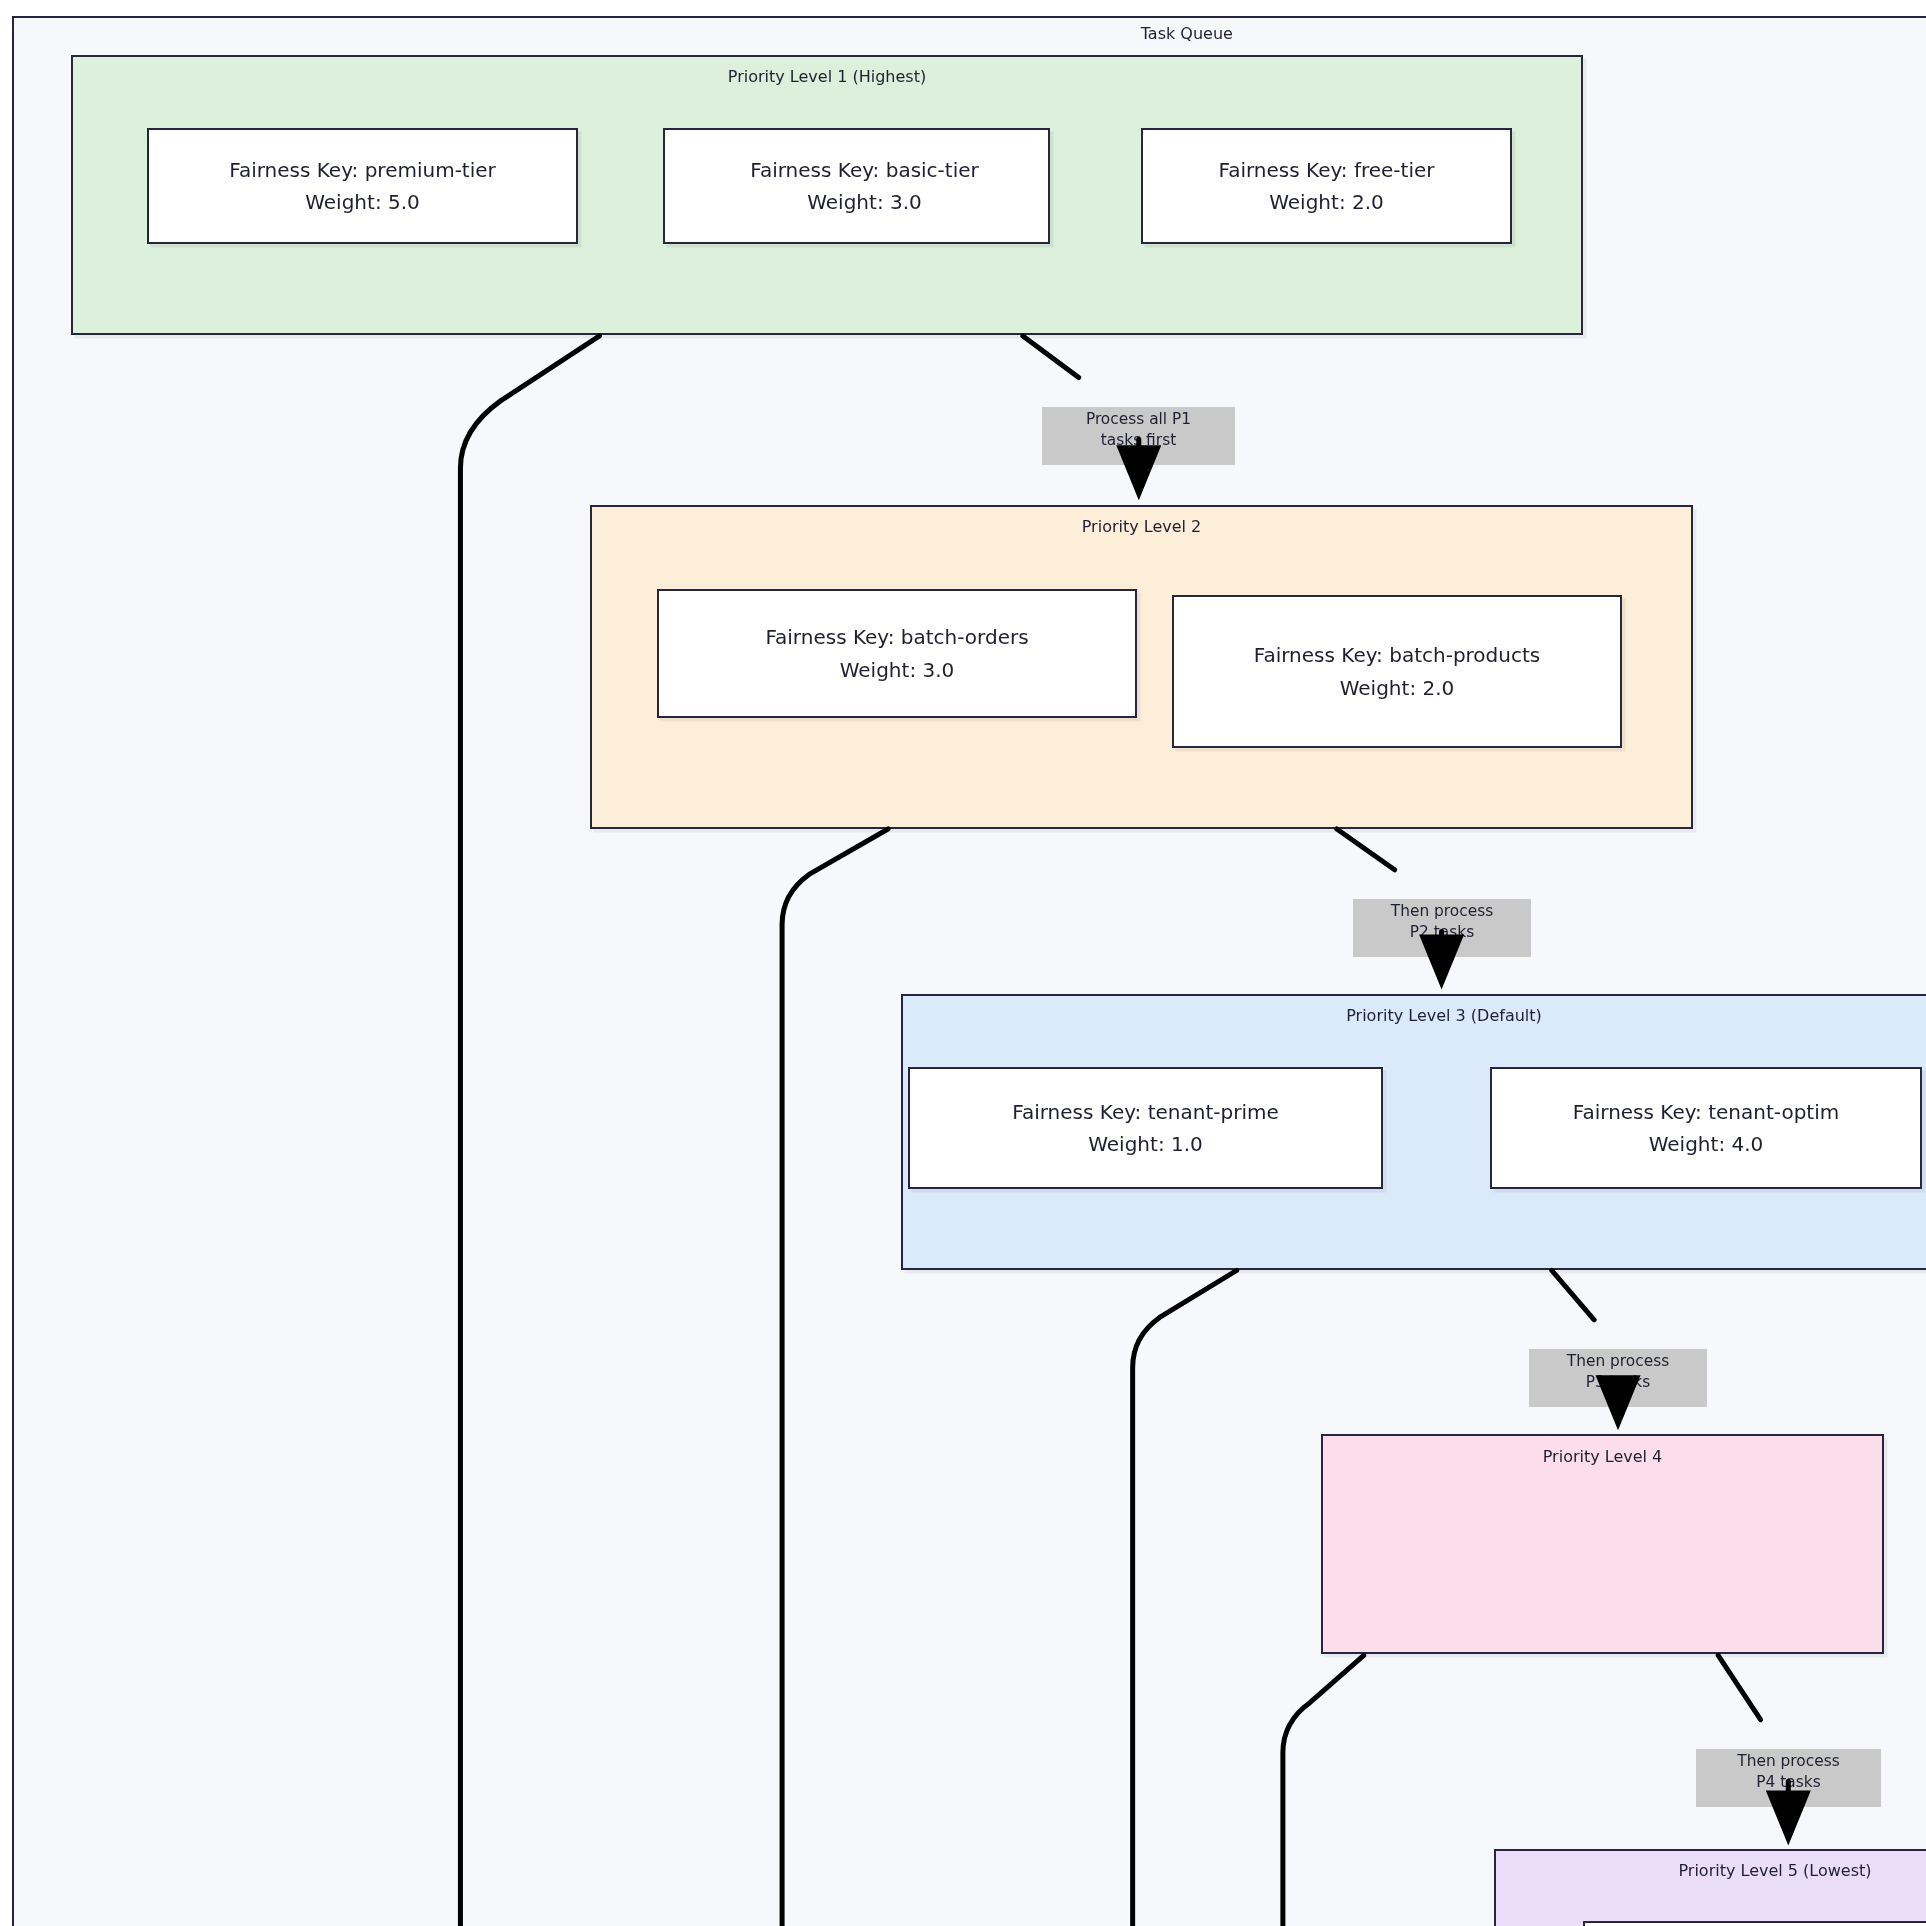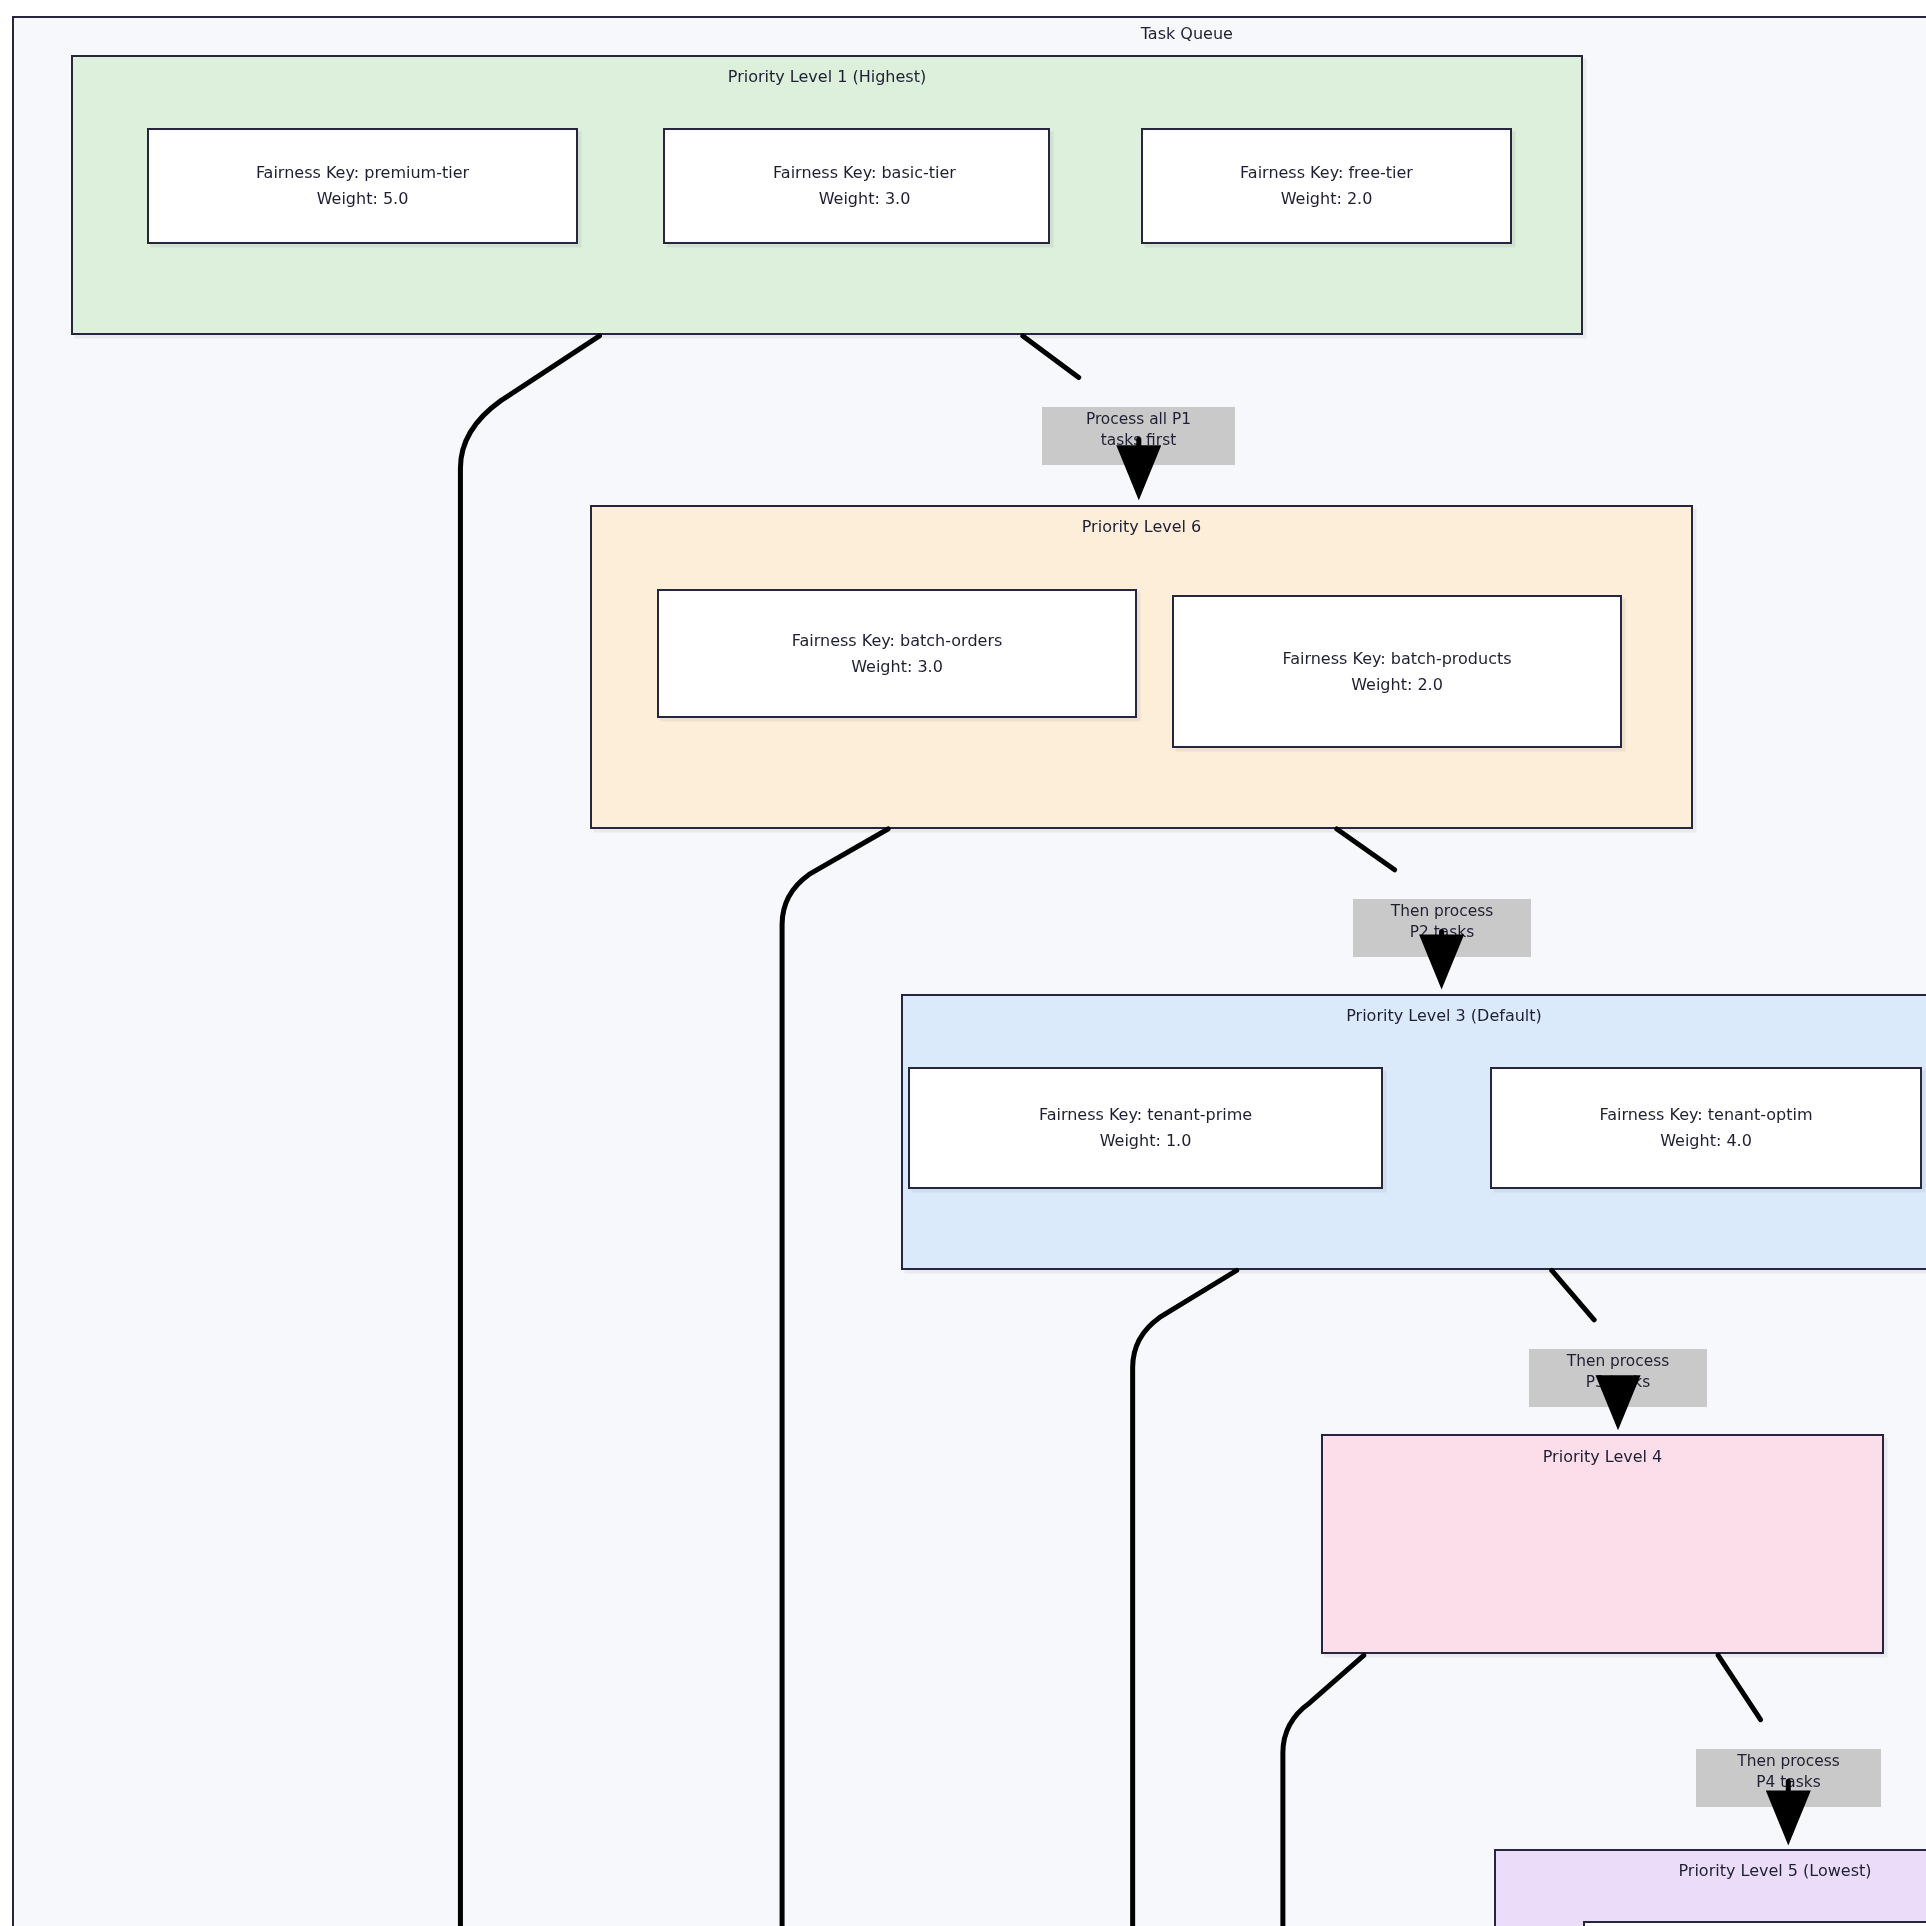--- a/index.html
+++ b/index.html
@@ -17,21 +17,21 @@
   .p1{left:71px;top:55px;width:1512px;height:280px;background:#dcf0dc;}
   .p2{left:590px;top:505px;width:1103px;height:324px;background:#fdeeda;}
   .p3{left:901px;top:994px;width:1086px;height:276px;background:#dbeafb;}
   .p4{left:1321px;top:1434px;width:563px;height:220px;background:#fcdeeb;}
   .p5{left:1494px;top:1849px;width:562px;height:166px;background:#ebdcfa;}
 
   
   .node{position:absolute;box-sizing:border-box;background:#ffffff;
         border:2.7px solid #262640;display:flex;flex-direction:column;
         align-items:center;justify-content:center;text-align:center;
-        font-size:16px;color:#1f1f33;line-height:1.62;
+        font-size:20px;color:#1f1f33;line-height:1.62;
         box-shadow:3.5px 3.5px 0 0 rgba(0,0,0,0.055);}
   .node .ln{display:block;white-space:nowrap;}
   .node.wrap .ln{white-space:normal;}
 
   
   .n-premium{left:147px;top:128px;width:431px;height:116px;}
   .n-basic  {left:663px;top:128px;width:387px;height:116px;padding-left:16px;}
   .n-free   {left:1141px;top:128px;width:371px;height:116px;}
   
   .n-border {left:657px;top:589px;width:480px;height:129px;}
@@ -70,21 +70,21 @@
   <div class="node n-basic">
     <span class="ln">Fairness Key: basic-tier</span>
     <span class="ln">Weight: 3.0</span>
   </div>
   <div class="node n-free">
     <span class="ln">Fairness Key: free-tier</span>
     <span class="ln">Weight: 2.0</span>
   </div>
 
   <div class="cluster p2"></div>
-  <div class="cluster-title" style="top:517px;left:590px;width:1103px;">Priority Level 6</div>
+  <div class="cluster-title" style="top:517px;left:590px;width:1103px;">Priority Level 2</div>
 
   <div class="node n-border">
     <span class="ln">Fairness Key: batch-orders</span>
     <span class="ln">Weight: 3.0</span>
   </div>
   <div class="node n-bprod wrap">
     <span class="ln">Fairness Key: batch-products</span>
     <span class="ln">Weight: 2.0</span>
   </div>
 

